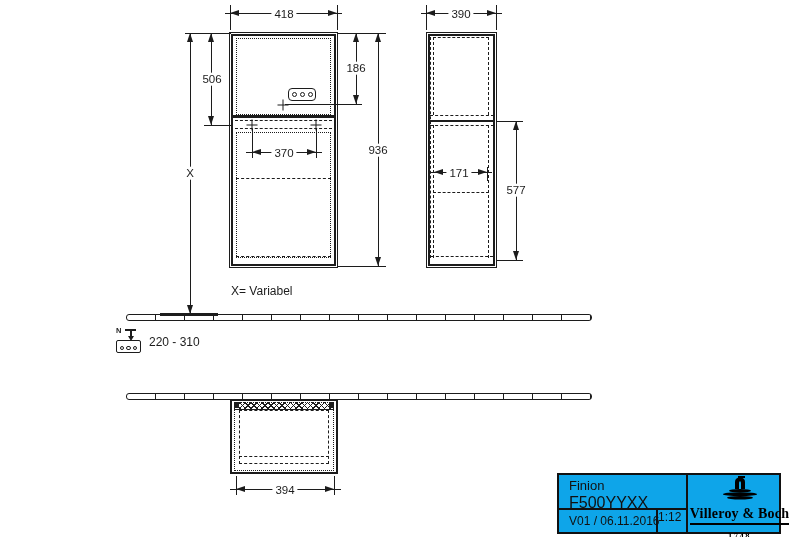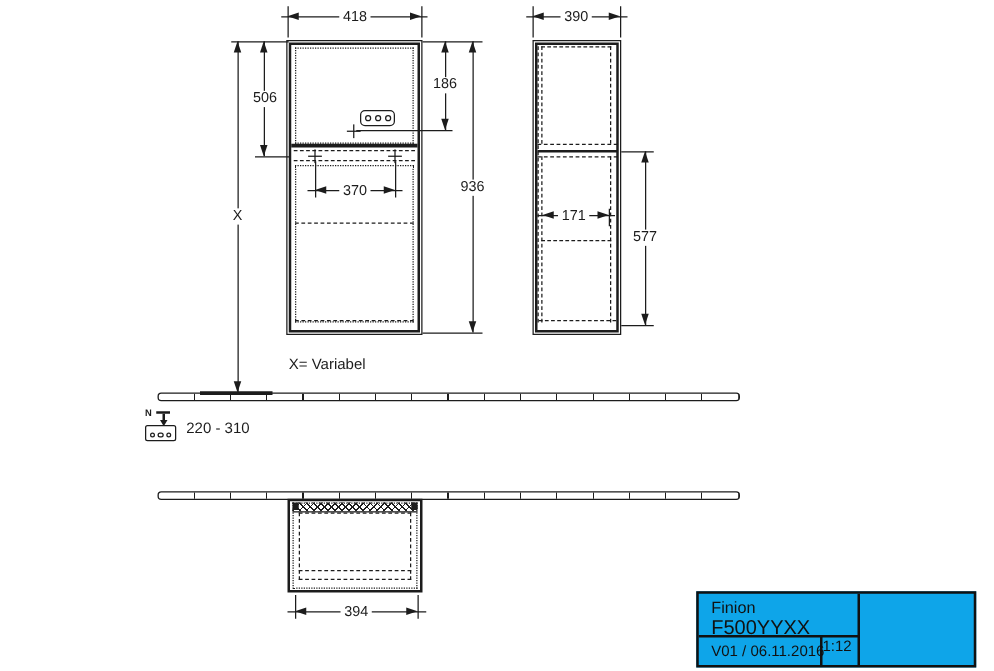--- a/index.html
+++ b/index.html
@@ -198,15 +198,26 @@
   </div>
 
   <div class="tb">
     <div class="abs" style="left:127px;top:0;bottom:0;width:2px;background:#111"></div>
     <div class="abs" style="left:0;top:33px;width:129px;height:2px;background:#111"></div>
     <div class="abs" style="left:97px;top:33px;bottom:0;width:2px;background:#111"></div>
     <span class="txt" style="left:10px;top:4px;font-size:13px">Finion</span>
     <span class="txt" style="left:10px;top:19px;font-size:16px">F500YYXX</span>
     <span class="txt" style="left:10px;top:40px;font-size:12px">V01 / 06.11.2016</span>
     <span class="txt" style="left:99px;top:36px;width:26px;text-align:left;font-size:12px">1:12</span>
+    <div class="abs" style="left:129px;top:0;width:103px;height:57px;text-align:center">
+      <svg width="44" height="24" viewBox="0 0 44 24" style="margin-top:1px">
+        <path fill="#000" d="M17 13 V6 Q17 1.5 22 1.5 Q27 1.5 27 6 V13 H23 V7 Q23 5.2 22 5.2 Q21 5.2 21 7 V13 Z"></path>
+        <rect fill="#000" x="20" y="0" width="7" height="2"></rect>
+        <ellipse fill="#000" cx="22" cy="14.8" rx="11" ry="1.7"></ellipse>
+        <ellipse fill="#000" cx="22" cy="18.2" rx="17" ry="2"></ellipse>
+        <ellipse fill="#000" cx="22" cy="21.8" rx="13" ry="1.8"></ellipse>
+      </svg>
+      <div><span class="brand">Villeroy &amp; Boch</span></div>
+      <div><span class="year">1748</span></div>
+    </div>
   </div>
 
 </div>
 
 </body></html>

